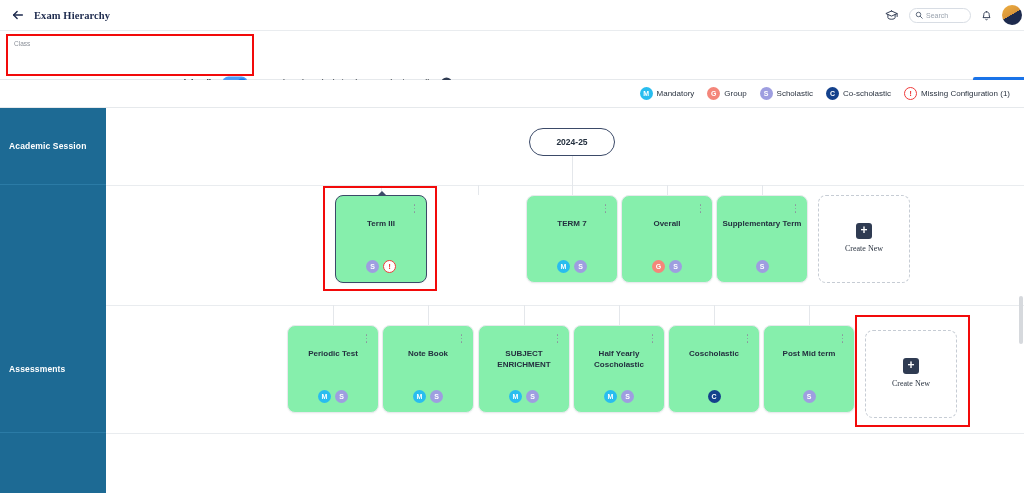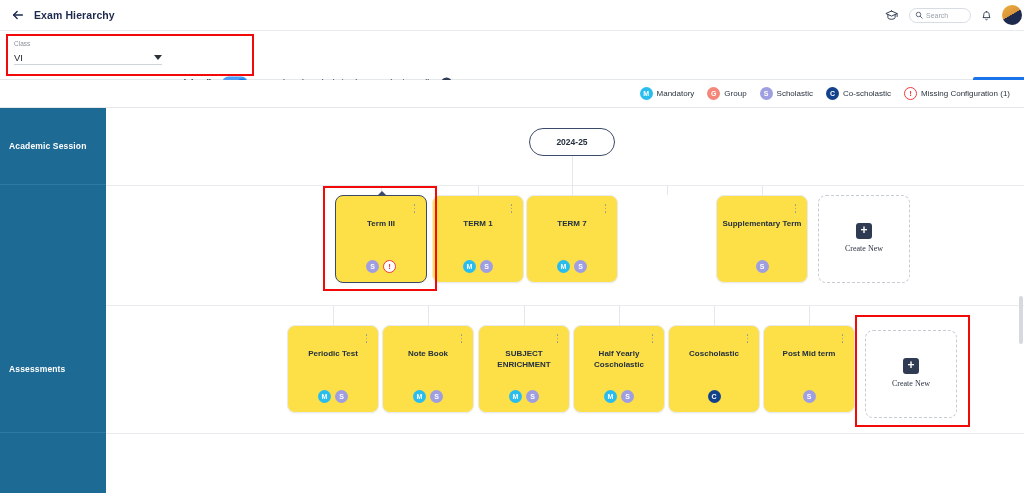--- a/index.html
+++ b/index.html
@@ -16,20 +16,21 @@
     background:#fff; border-bottom:1px solid #e9ecef;
     display:flex; align-items:center;
   }
   .back-arrow{
     margin-left:10px; width:16px; height:16px; color:#1d2a4d;
     display:flex; align-items:center; justify-content:center; cursor:pointer;
   }
   .page-title{
     margin-left:8px; font-size:10.5px; font-weight:bold; color:#1d2a4d;
     letter-spacing:.1px;
+    font-family:Liberation Serif, serif;
   }
   .topbar-right{
     margin-left:auto; display:flex; align-items:center; gap:9px; padding-right:2px;
   }
   .cap-icon{ width:17px;height:17px;color:#2f3b52;display:flex;align-items:center;justify-content:center; cursor:pointer;}
   .searchbox{
     width:62px; height:15px; border:1px solid #d8dde4; border-radius:8px;
     display:flex; align-items:center; gap:3px; padding:0 5px; background:#fff; cursor:text;
   }
   .searchbox .s-ico{ width:8px;height:8px;color:#5f6b7d;display:block; flex:none;}
@@ -120,21 +121,21 @@
 
   .connector{ position:absolute; width:1px; background:#e4e7eb; }
 
   
   .node-pill{
     position:absolute; width:86px;height:28px;border:1.3px solid #3b4a68;border-radius:14px;
     background:#fff; display:flex;align-items:center;justify-content:center;
     font-size:8.5px;font-weight:bold;color:#24303f; cursor:pointer;
   }
   .card{
-    position:absolute; width:92px; height:88px; background:#fde047;
+    position:absolute; width:92px; height:88px; background:#86efac;
     border:1px solid #e8eaed; border-radius:8px; cursor:pointer;
     box-shadow:0 1px 2px rgba(16,24,40,.04);
   }
   .card.sel{ border:1.6px solid #3b4a68; }
   .card .kebab{
     position:absolute; right:7px; top:6px; width:9px;height:13px;
     display:flex;flex-direction:column;align-items:center;justify-content:center;gap:1.6px;
     cursor:pointer;
   }
   .card .kebab i{ width:1.7px;height:1.7px;border-radius:50%;background:#8b939e;display:block;}
@@ -212,24 +213,20 @@
           <path d="M6.9 11.7a1.3 1.3 0 002.2 0"></path>
         </svg>
       </div>
       <div class="avatar"></div>
     </div>
   </div>
 
   <div class="toolbar">
     <div class="sel-wrap">
       <div class="sel-label">Class</div>
-      <div class="sel-row">
-        <div class="sel-value">VI</div>
-        <div class="caret"></div>
-      </div>
     </div>
 
     <div class="quick-edit">Quick Edit</div>
     <div class="toggle">
         <div class="knob"></div>
       </div>
 
     <div class="hint-text">Total marks calculation happens horizontally</div>
     <div class="info-icon">i</div>
     <div class="change-link">CHANGE</div>
@@ -299,46 +296,46 @@
             <i></i>
             <i></i>
           </div>
         <div class="c-title">Term III</div>
         <div class="badges">
           <div class="badge" style="background:#9e9ee0">S</div>
           <div class="badge warn">!</div>
         </div>
       </div>
 
-      <div class="card" style="left:326px; top:87px;">
-        <div class="kebab">
-            <i></i>
-            <i></i>
-            <i></i>
-          </div>
-        <div class="c-title">TERM 1</div>
+
+      <div class="card" style="left:420px; top:87px;">
+        <div class="kebab">
+            <i></i>
+            <i></i>
+            <i></i>
+          </div>
+        <div class="c-title">TERM 7</div>
         <div class="badges">
           <div class="badge" style="background:#29bdef">M</div>
           <div class="badge" style="background:#9e9ee0">S</div>
         </div>
       </div>
 
-      <div class="card" style="left:420px; top:87px;">
-        <div class="kebab">
-            <i></i>
-            <i></i>
-            <i></i>
-          </div>
-        <div class="c-title">TERM 7</div>
-        <div class="badges">
-          <div class="badge" style="background:#29bdef">M</div>
-          <div class="badge" style="background:#9e9ee0">S</div>
-        </div>
-      </div>
-
+      <div class="card" style="left:515px; top:87px;">
+        <div class="kebab">
+            <i></i>
+            <i></i>
+            <i></i>
+          </div>
+        <div class="c-title">Overall</div>
+        <div class="badges">
+          <div class="badge" style="background:#f4867a">G</div>
+          <div class="badge" style="background:#9e9ee0">S</div>
+        </div>
+      </div>
 
       <div class="card" style="left:610px; top:87px;">
         <div class="kebab">
             <i></i>
             <i></i>
             <i></i>
           </div>
         <div class="c-title">Supplementary Term</div>
         <div class="badges">
           <div class="badge" style="background:#9e9ee0">S</div>

